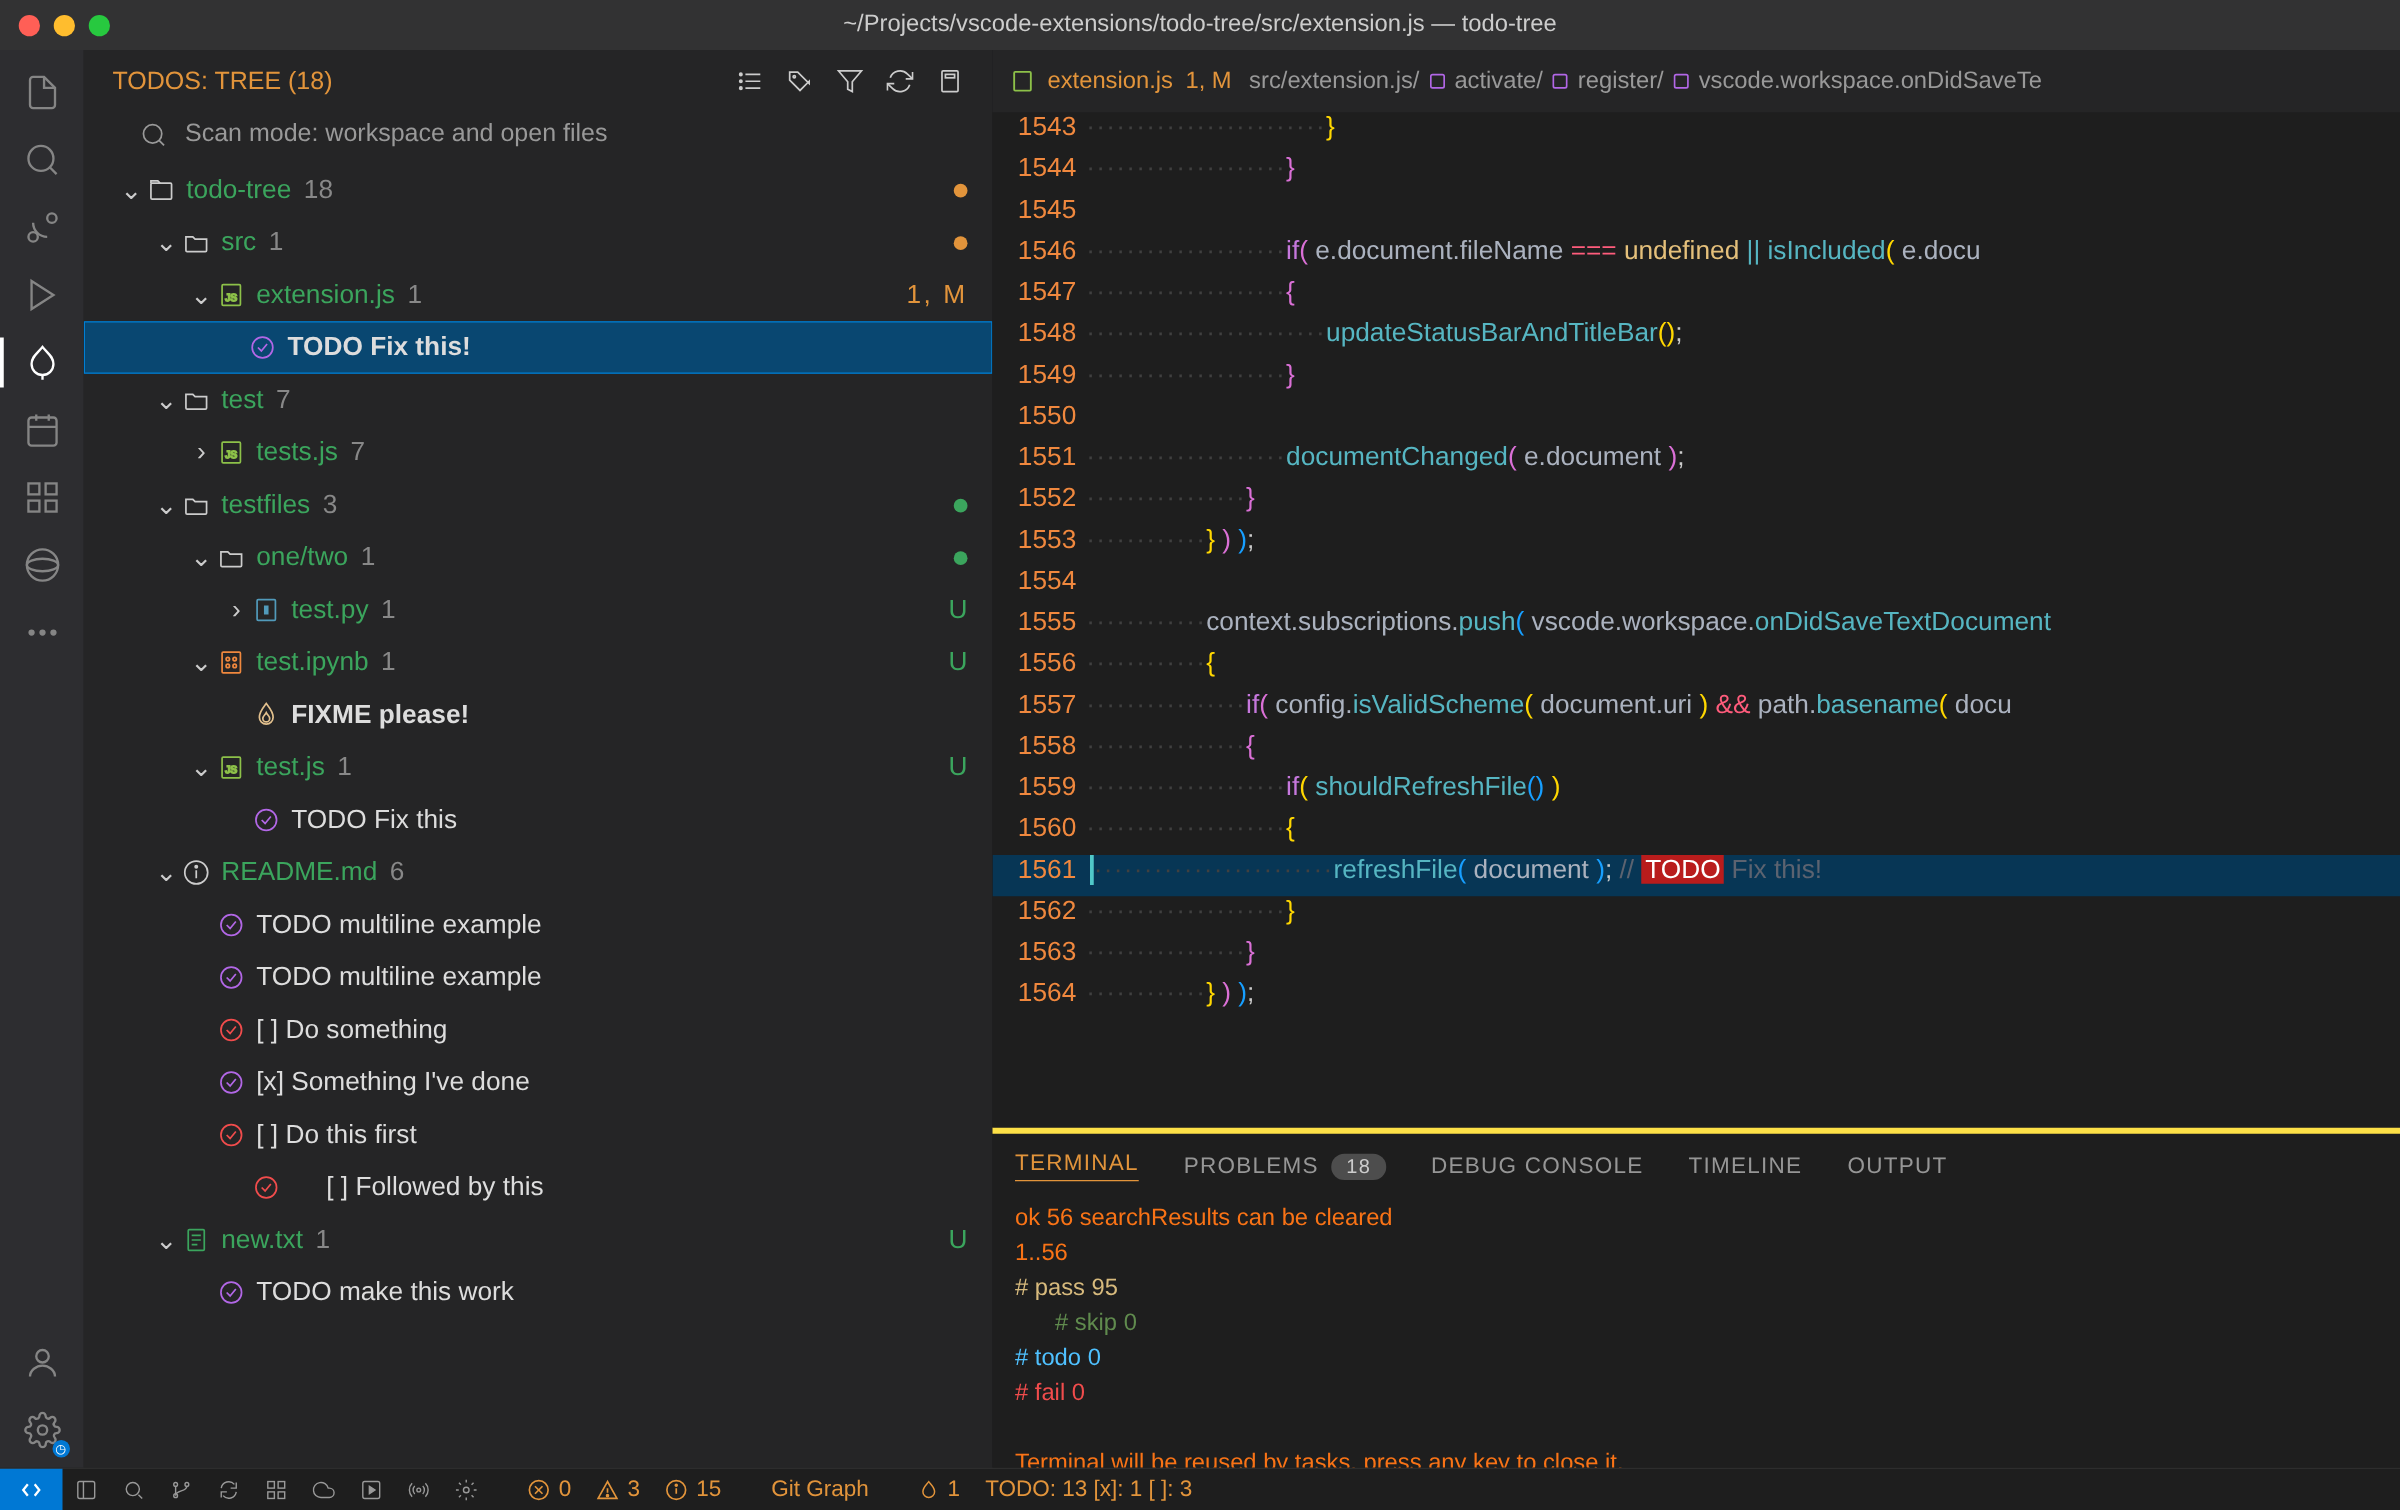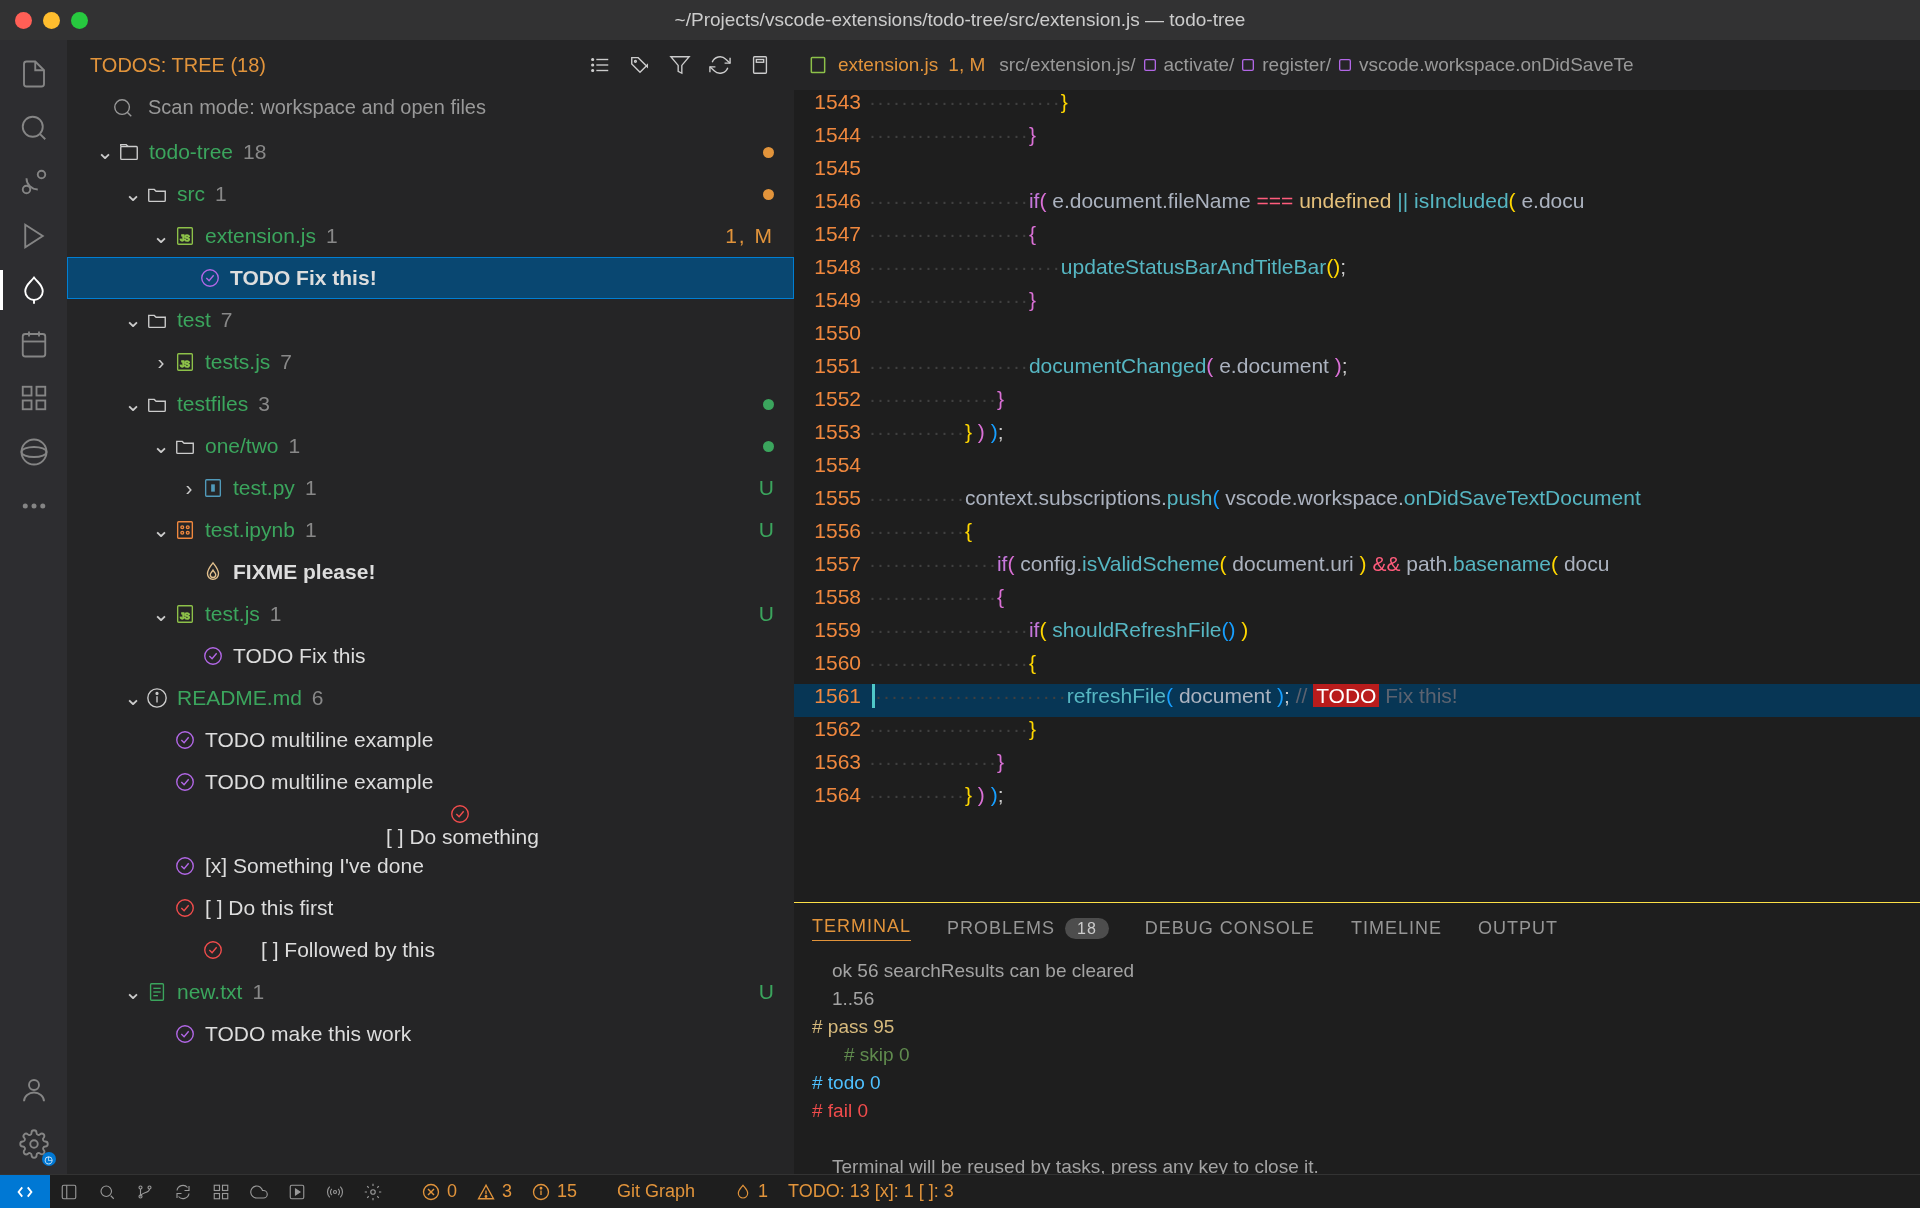--- a/index.html
+++ b/index.html
@@ -50,31 +50,31 @@
 .var { color:#abb2bf; }
 .op { color:#56b6c2; }
 .opred { color:#ff5c7c; }
 .und { color:#e5c07b; }
 .cm { color:#5c6370; }
 .todo-hl { background:#b91c1c; color:#fff; padding:0 3px; }
 .brace { color:#ffd700; }
 .brace2 { color:#da70d6; }
 .brace3 { color:#179fff; }
 .cursor { display:inline-block; width:3px; height:24px; background:#50c8c8; margin-left:3px; vertical-align:middle; }
-.panel { height:272px; background:#1e1e1e; border-top:1px solid #fde047; display:flex; flex-direction:column; }
+.panel { height:272px; background:#1e1e1e; border-top:5px solid #fde047; display:flex; flex-direction:column; }
 .ptabs { height:50px; display:flex; align-items:center; gap:36px; padding:0 18px; font-size:18px; }
 .ptab { color:#969696; cursor:pointer; letter-spacing:1px; }
 .ptab.active { color:#e2943b; border-bottom:1px solid #e2943b; padding-bottom:3px; }
 .pbadge { background:#4d4d4d; color:#ccc; border-radius:14px; padding:2px 12px; font-size:16px; margin-left:10px; }
 .term { flex:1; padding:4px 18px; font-family:Menlo,Monaco,Consolas,monospace; font-size:19px; line-height:28px; overflow:hidden; }
 .term .y { color:#d7ba7d; }
 .term .g { color:#608b4e;margin-left:32px; }
 .term .b { color:#4fc1ff; }
 .term .r { color:#f14c4c; }
-.term .w { color:#a3a3a3;margin-left:20px; }
+.term .w { color:#f97316; }
 .status { height:34px; background:#1e1e1e; border-top:1px solid #333; display:flex; align-items:center; font-size:18px; color:#e2943b; padding-right:20px; }
 .status .remote { background:#0078d4; width:50px; height:34px; display:flex; align-items:center; justify-content:center; color:#fff; }
 .status .sitem { display:flex; align-items:center; gap:7px; padding:0 10px; cursor:pointer; }
 .status .gray { color:#999; }
 .status .gap { width:20px; }
 svg { display:block; }
 .ide { display:inline-flex; }
 </style>
 </head>
 <body>
@@ -385,21 +385,21 @@
         <div class="row" style="padding-left: 84px;">
           <span class="chev"></span>
           <span class="ico todo-ico">
             <svg width="22" height="22" viewBox="0 0 24 24" fill="none" stroke-width="1.5" stroke="#b267e6">
               <circle cx="12" cy="12" r="9"></circle>
               <path d="M8 12l3 3 5-6"></path>
             </svg>
           </span>
           <span class="todolbl">TODO multiline example</span>
         </div>
-        <div class="row" style="padding-left: 84px; flex-direction: column;">
+        <div class="row" style="padding-left: 84px;">
           <span class="chev"></span>
           <span class="ico todo-ico">
             <svg width="22" height="22" viewBox="0 0 24 24" fill="none" stroke-width="1.5" stroke="#f14c4c">
               <circle cx="12" cy="12" r="9"></circle>
               <path d="M8 12l3 3 5-6"></path>
             </svg>
           </span>
           <span class="todolbl">[ ] Do something</span>
         </div>
         <div class="row" style="padding-left: 84px;">

